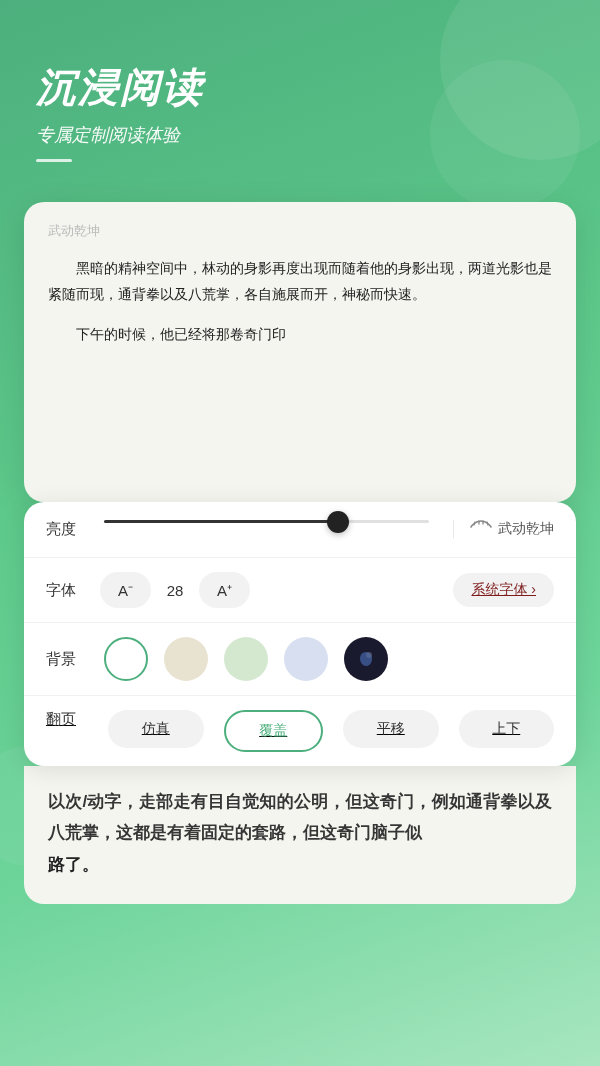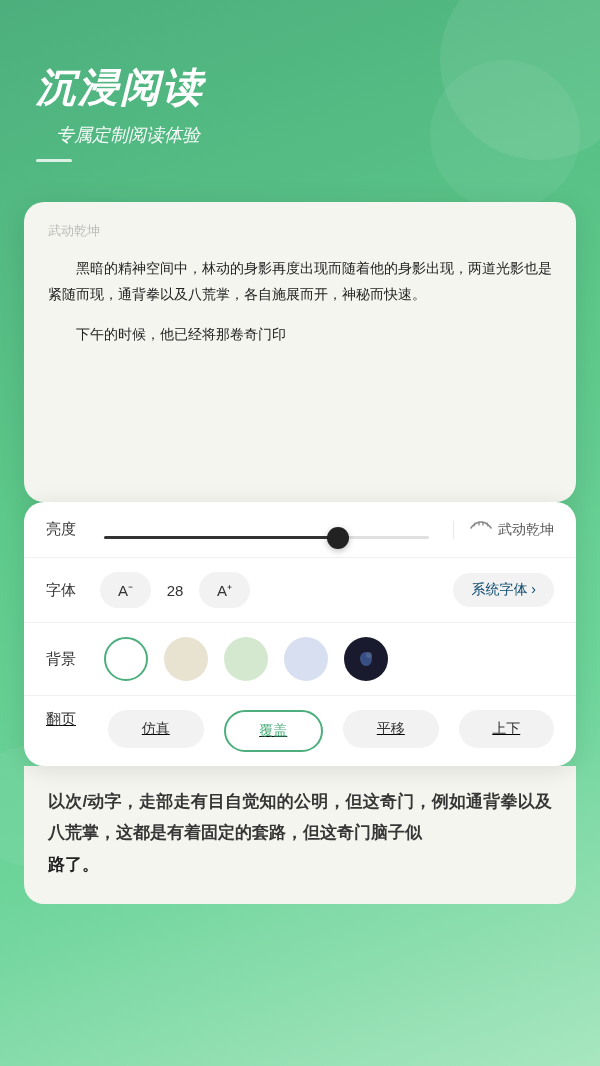--- a/index.html
+++ b/index.html
@@ -45,21 +45,20 @@
       font-size: 40px;
       font-weight: 700;
       letter-spacing: 2px;
       margin-bottom: 8px;
     }
     .header-subtitle {
       font-size: 18px;
       font-weight: 400;
       opacity: 0.95;
       margin-bottom: 12px;
-      margin-left: 20px;
     }
     .header-line {
       width: 36px;
       height: 3px;
       background: white;
       border-radius: 2px;
       opacity: 0.8;
     }
 
     
@@ -97,21 +96,21 @@
       margin: 0 24px;
       padding: 0;
       box-shadow: 0 4px 24px rgba(0,0,0,0.10);
       position: relative;
       z-index: 10;
     }
 
     
     .settings-row {
       display: flex;
-      align-items: flex-end;
+      align-items: flex-start;
       padding: 18px 22px;
       border-bottom: 1px solid #f0f0f0;
     }
     .row-label {
       font-size: 15px;
       color: #333;
       width: 42px;
       flex-shrink: 0;
     }
     .brightness-slider-wrap {
@@ -180,26 +179,27 @@
       color: #333;
       min-width: 24px;
       text-align: center;
     }
     .font-family-btn {
       background: #f2f2f2;
       border: none;
       border-radius: 20px;
       padding: 8px 18px;
       font-size: 14px;
-      color: #0c4a6e;
+      color: #7f1d1d;
       cursor: pointer;
       margin-left: auto;
       display: flex;
       align-items: center;
       gap: 4px;
+      text-decoration: underline;
     }
 
     
     .bg-row {
       display: flex;
       align-items: center;
       padding: 14px 22px;
       border-bottom: 1px solid #f0f0f0;
       gap: 16px;
     }

